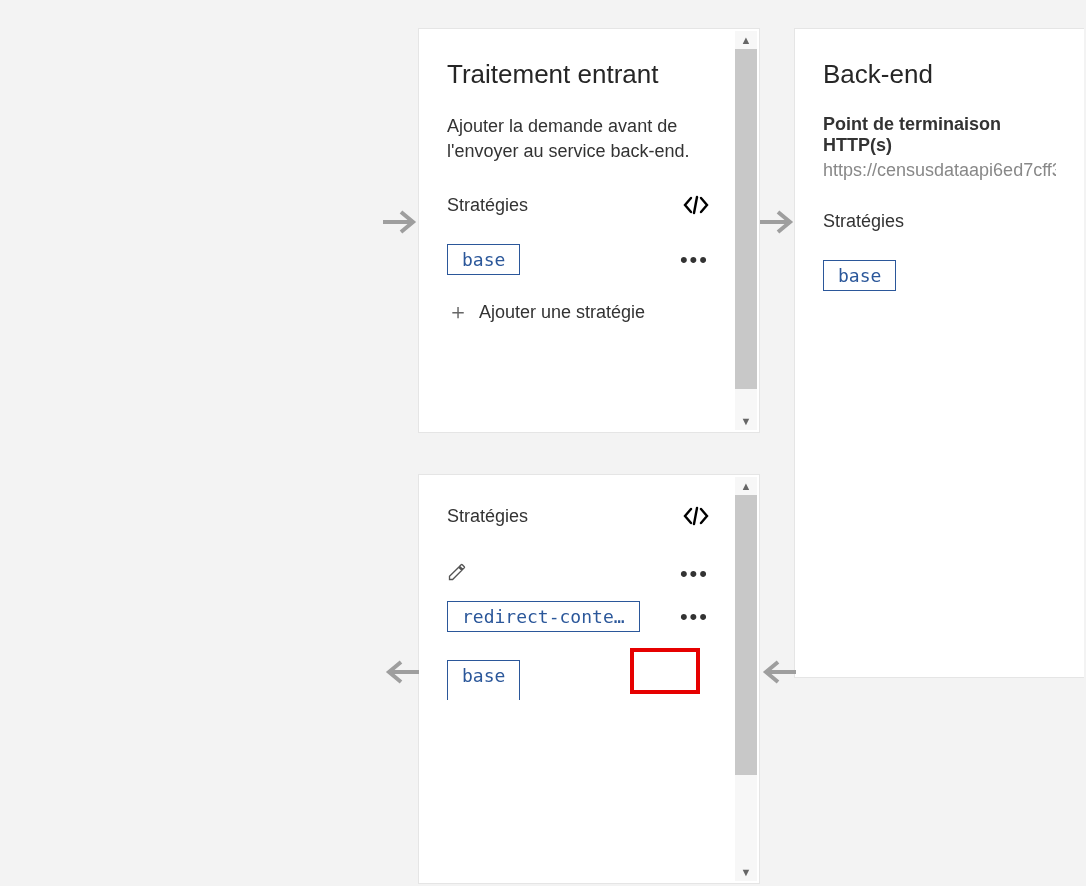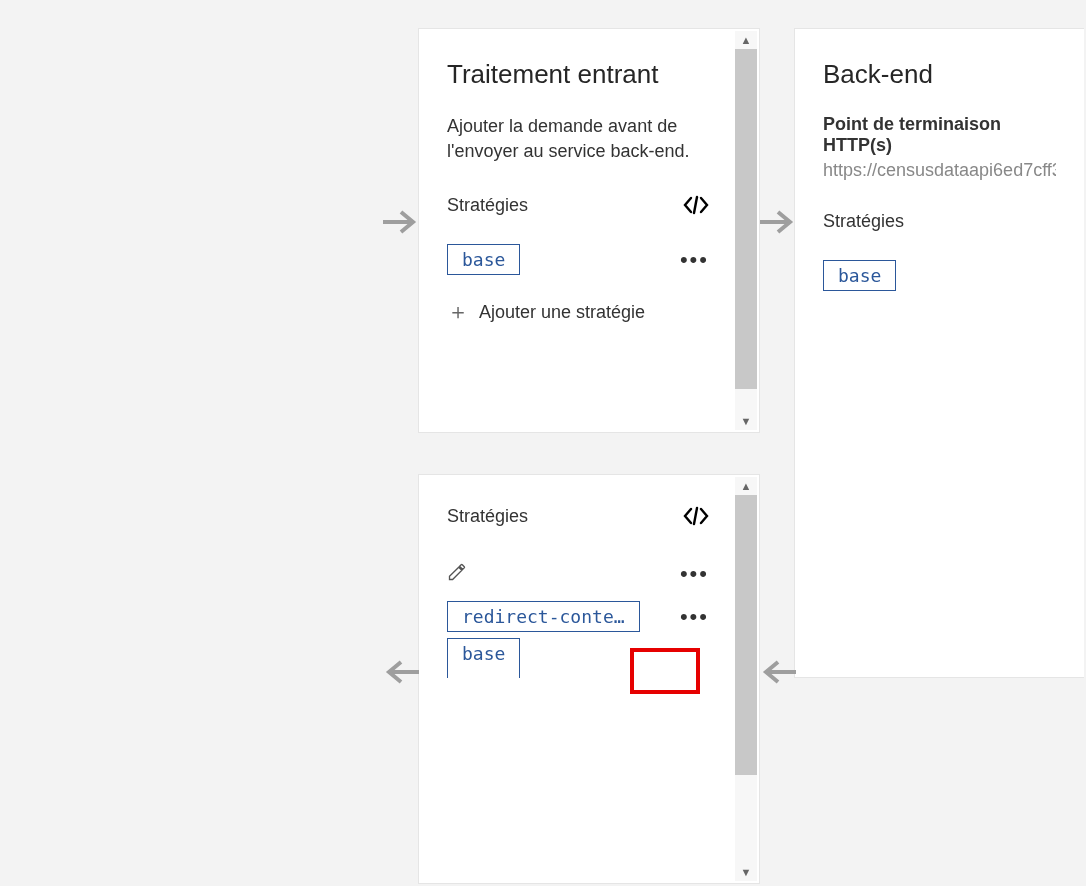--- a/index.html
+++ b/index.html
@@ -109,21 +109,21 @@
       </div>
       <div class="pol-row" style="margin-bottom:14px;">
         <span class="pencil">
           <svg width="20" height="20" viewBox="0 0 24 24" fill="none" stroke="#555" stroke-width="1.6">
               <path d="M3 17.25V21h3.75L17.81 9.94l-3.75-3.75L3 17.25zM20.71 7.04a1 1 0 0 0 0-1.41l-2.34-2.34a1 1 0 0 0-1.41 0l-1.83 1.83 3.75 3.75 1.83-1.83z"></path>
             </svg>
         </span>
         <span style="flex:1"></span>
         <span class="dots">•••</span>
       </div>
-      <div class="pol-row" style="margin-bottom:6px;">
+      <div class="pol-row" style="margin-bottom:28px;">
         <span class="tag wide">redirect-conte…</span>
         <span style="flex:1"></span>
         <span class="dots">•••</span>
       </div>
       <div class="pol-row">
         <span class="tag" style="border-bottom:none;padding-bottom:14px;">base</span>
       </div>
     </div>
     <div class="scroll-rail">
       <div class="scroll-arrow" style="top:0;">▲</div>

